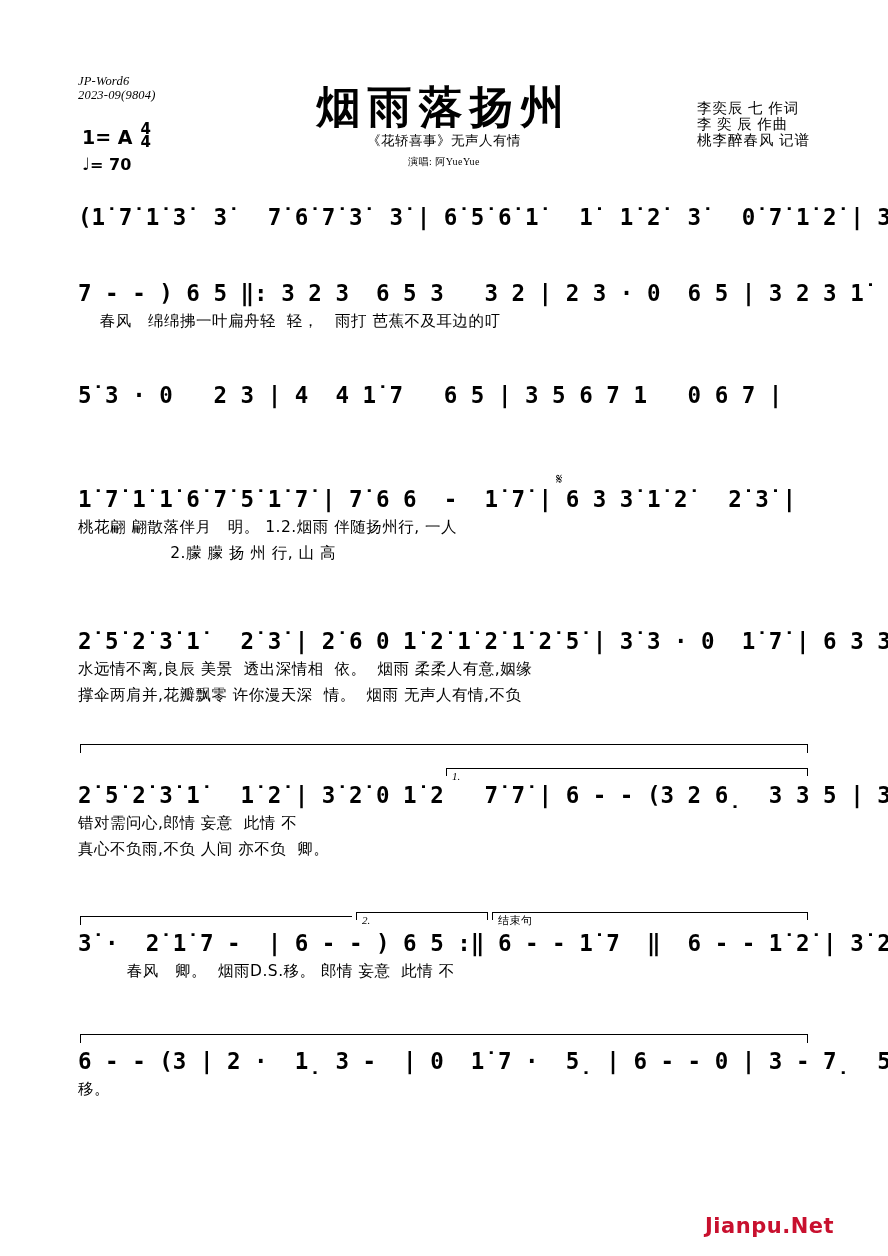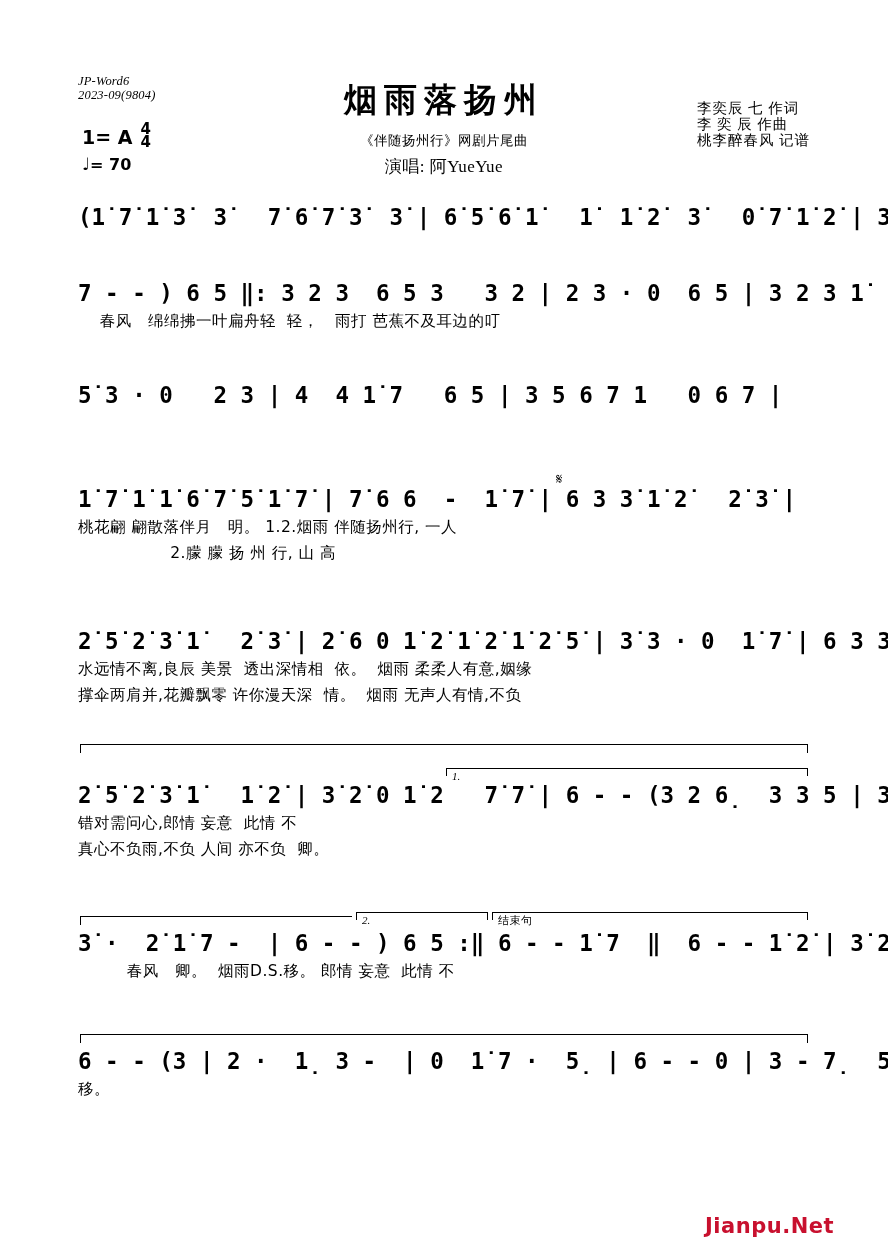--- a/index.html
+++ b/index.html
@@ -31,37 +31,37 @@
     line-height: 14px;
     letter-spacing: 0.2px;
   }
   .title {
     position: absolute;
     left: 0; right: 0;
     top: 78px;
     text-align: center;
     font-family: "DejaVu Sans", sans-serif;
     font-weight: bold;
-    font-size: 33px;
+    font-size: 44px;
     letter-spacing: 7px;
   }
   .subtitle {
     position: absolute;
     left: 0; right: 0;
     top: 132px;
     text-align: center;
     font-size: 13.5px;
     letter-spacing: 0.5px;
   }
   .singer {
     position: absolute;
     left: 0; right: 0;
     top: 155px;
     text-align: center;
-    font-size: 17px;
+    font-size: 10px;
     letter-spacing: 0.5px;
   }
   .credits {
     position: absolute;
     right: 78px;
     top: 100px;
     text-align: left;
     font-size: 14.5px;
     line-height: 16px;
     letter-spacing: 1px;
@@ -162,21 +162,21 @@
 <body>
 
 <div class="page">
 
   <div class="doc-id">
     <div>JP-Word6</div>
     <div>2023-09(9804)</div>
   </div>
 
   <div class="title">烟雨落扬州</div>
-  <div class="subtitle">《伴随扬州行》网剧片尾曲</div>
+  <div class="subtitle">《花轿喜事》无声人有情</div>
   <div class="singer">演唱: 阿YueYue</div>
   <div class="credits">李奕辰 七 作词
 李 奕 辰 作曲
 桃李醉春风 记谱</div>
 
   <div class="keyblock">
     <div class="keyline">
       <span class="kk">1= A</span>
       <span class="frac">
         <span>4</span><br>

